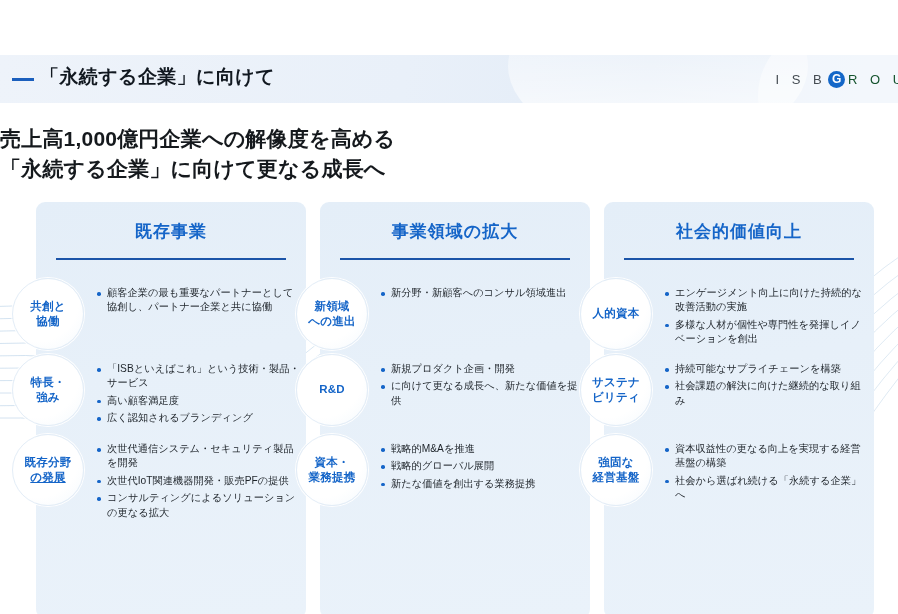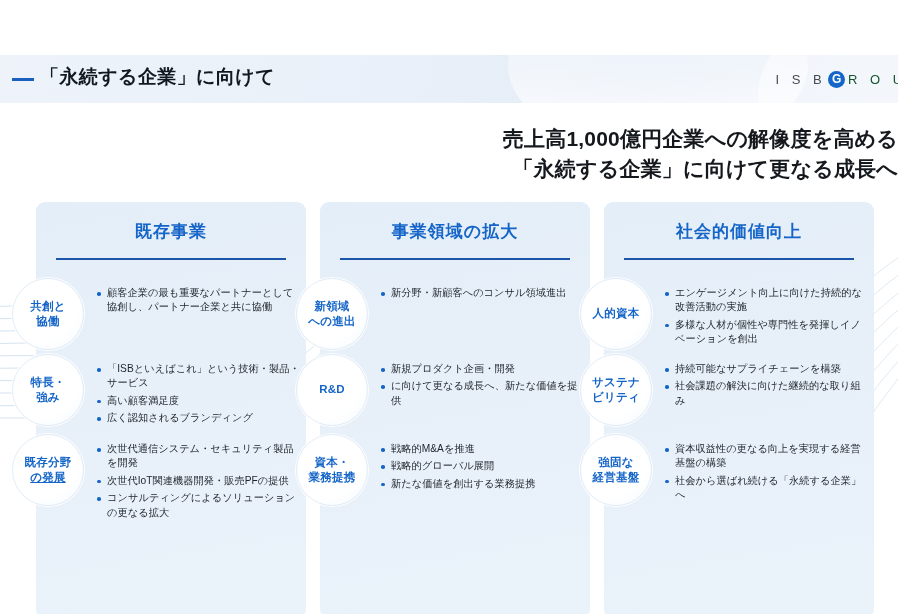--- a/index.html
+++ b/index.html
@@ -99,21 +99,21 @@
     letter-spacing: 4.5px;
     color: #14532d;
   }
 
   
   #main-heading {
     position: absolute;
     left: 0;
     top: 124px;
     width: 898px;
-    text-align: right;
+    text-align: left;
     color: #15191d;
     font-size: 21px;
     font-weight: bold;
     line-height: 1.42;
     letter-spacing: 0.2px;
   }
 
   
   .fan {
     position: absolute;

